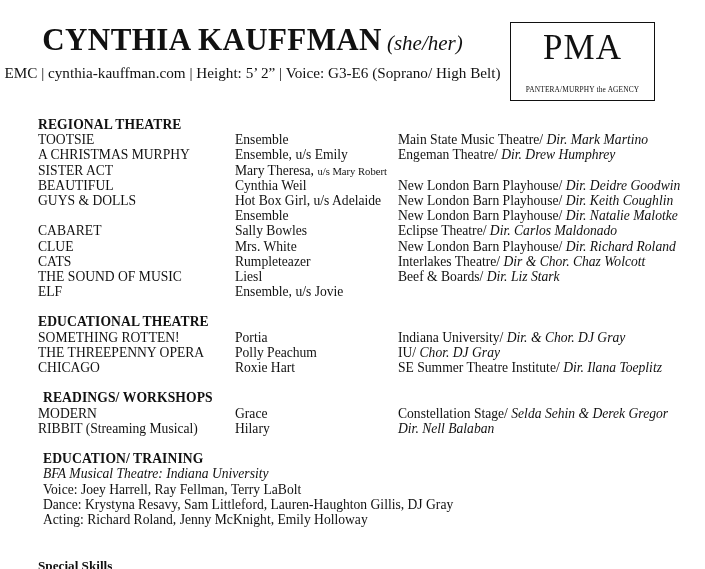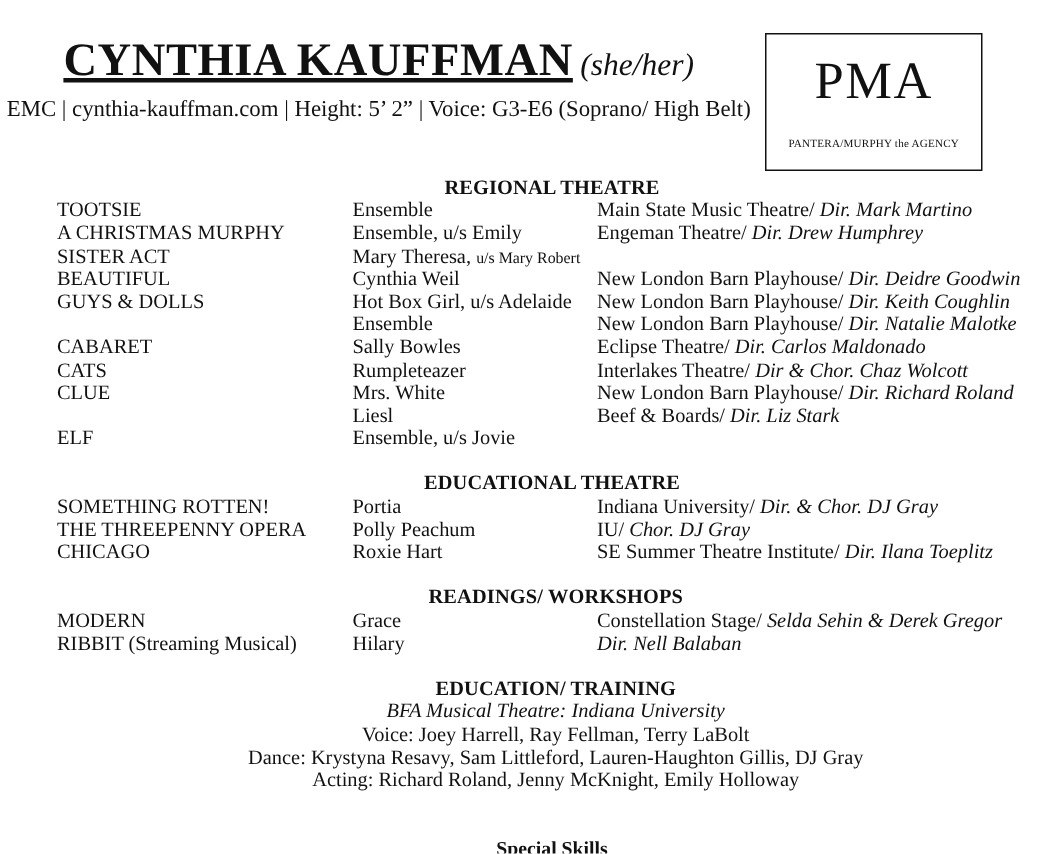--- a/index.html
+++ b/index.html
@@ -25,41 +25,40 @@
     text-align: center;
   }
   .name-line {
     white-space: nowrap;
     line-height: 1.05;
   }
   .name-main {
     font-size: 31px;
     font-weight: bold;
     letter-spacing: 0.4px;
-    text-decoration: underline;
   }
   .pronouns {
     font-size: 21px;
     font-style: italic;
     font-weight: normal;
     margin-left: 5px;
   }
   .contact-line {
     font-size: 15.2px;
     margin-top: 7px;
     white-space: nowrap;
   }
 
   
   .logo-box {
     position: absolute;
     left: 510px;
     top: 22px;
     width: 145px;
-    height: 92px;
+    height: 79px;
     border: 1.5px solid #111111;
     box-sizing: border-box;
     display: flex;
     flex-direction: column;
     align-items: center;
     justify-content: center;
   }
   .logo-main {
     font-size: 35px;
     letter-spacing: 1px;
@@ -75,21 +74,20 @@
 
   
   .sheet {
     position: absolute;
     left: 38px;
     top: 117px;
     width: 660px;
   }
   .section {
     margin: 0;
-    text-align: center;
   }
   .section-title {
     font-size: 13.6px;
     font-weight: bold;
     line-height: 15.2px;
     letter-spacing: 0.1px;
   }
   .section-title.indented { padding-left: 5px; }
 
   .credit-row {
@@ -186,30 +184,31 @@
         <div class="credit-row">
           <span class="col-role">Ensemble</span>
           <span class="col-house">New London Barn Playhouse/ <span class="ital">Dir. Natalie Malotke</span></span>
         </div>
         <div class="credit-row">
           <span class="col-show">CABARET</span>
           <span class="col-role">Sally Bowles</span>
           <span class="col-house">Eclipse Theatre/ <span class="ital">Dir. Carlos Maldonado</span></span>
         </div>
         <div class="credit-row">
+          <span class="col-show">CLUE</span>
+          <span class="col-role">Mrs. White</span>
+          <span class="col-house">New London Barn Playhouse/ <span class="ital">Dir. Richard Roland</span></span>
+        </div>
+        <div class="credit-row">
           <span class="col-show">CATS</span>
           <span class="col-role">Rumpleteazer</span>
           <span class="col-house">Interlakes Theatre/ <span class="ital">Dir &amp; Chor. Chaz Wolcott</span></span>
         </div>
         <div class="credit-row">
-          <span class="col-show">CLUE</span>
-          <span class="col-role">Mrs. White</span>
-          <span class="col-house">New London Barn Playhouse/ <span class="ital">Dir. Richard Roland</span></span>
-        </div>
-        <div class="credit-row">
+          <span class="col-show">THE SOUND OF MUSIC</span>
           <span class="col-role">Liesl</span>
           <span class="col-house">Beef &amp; Boards/ <span class="ital">Dir. Liz Stark</span></span>
         </div>
         <div class="credit-row">
           <span class="col-show">ELF</span>
           <span class="col-role">Ensemble, u/s Jovie</span>
         </div>
       </div>
   </div>
 

